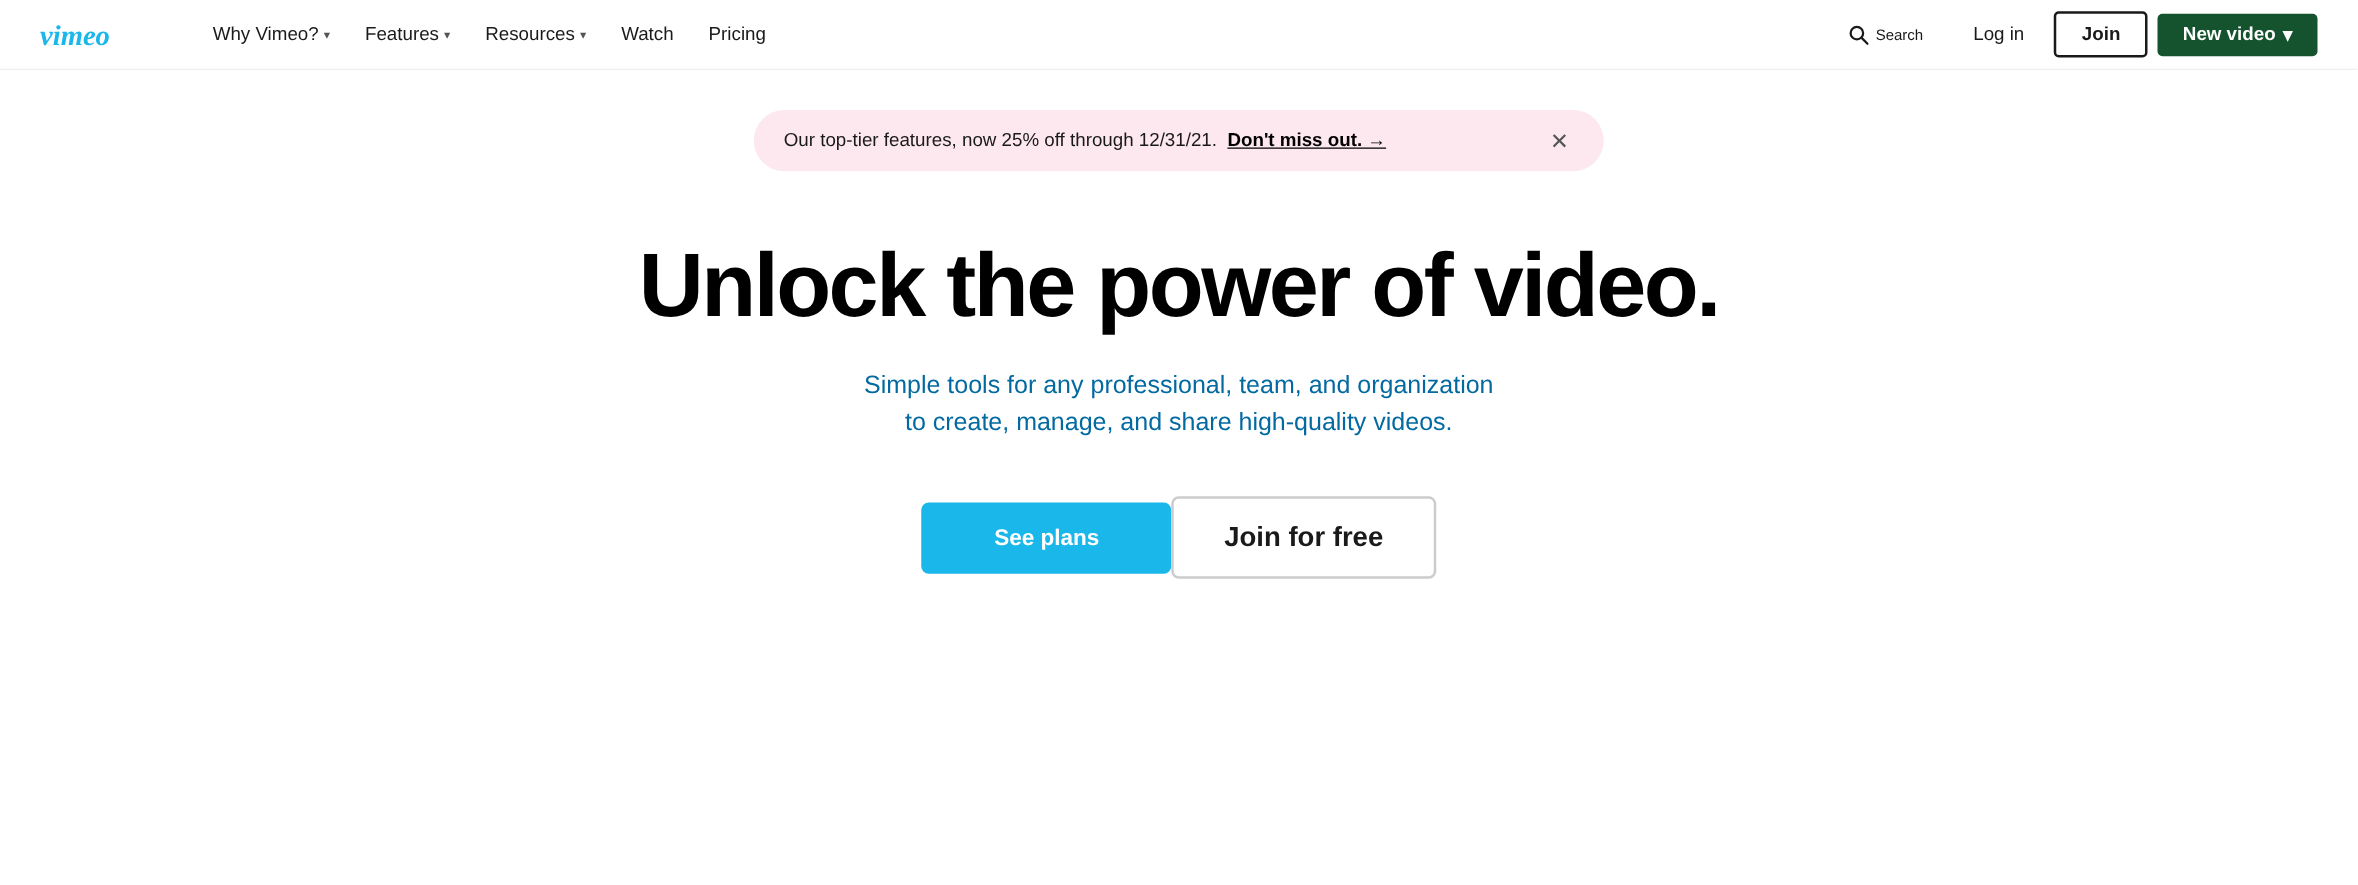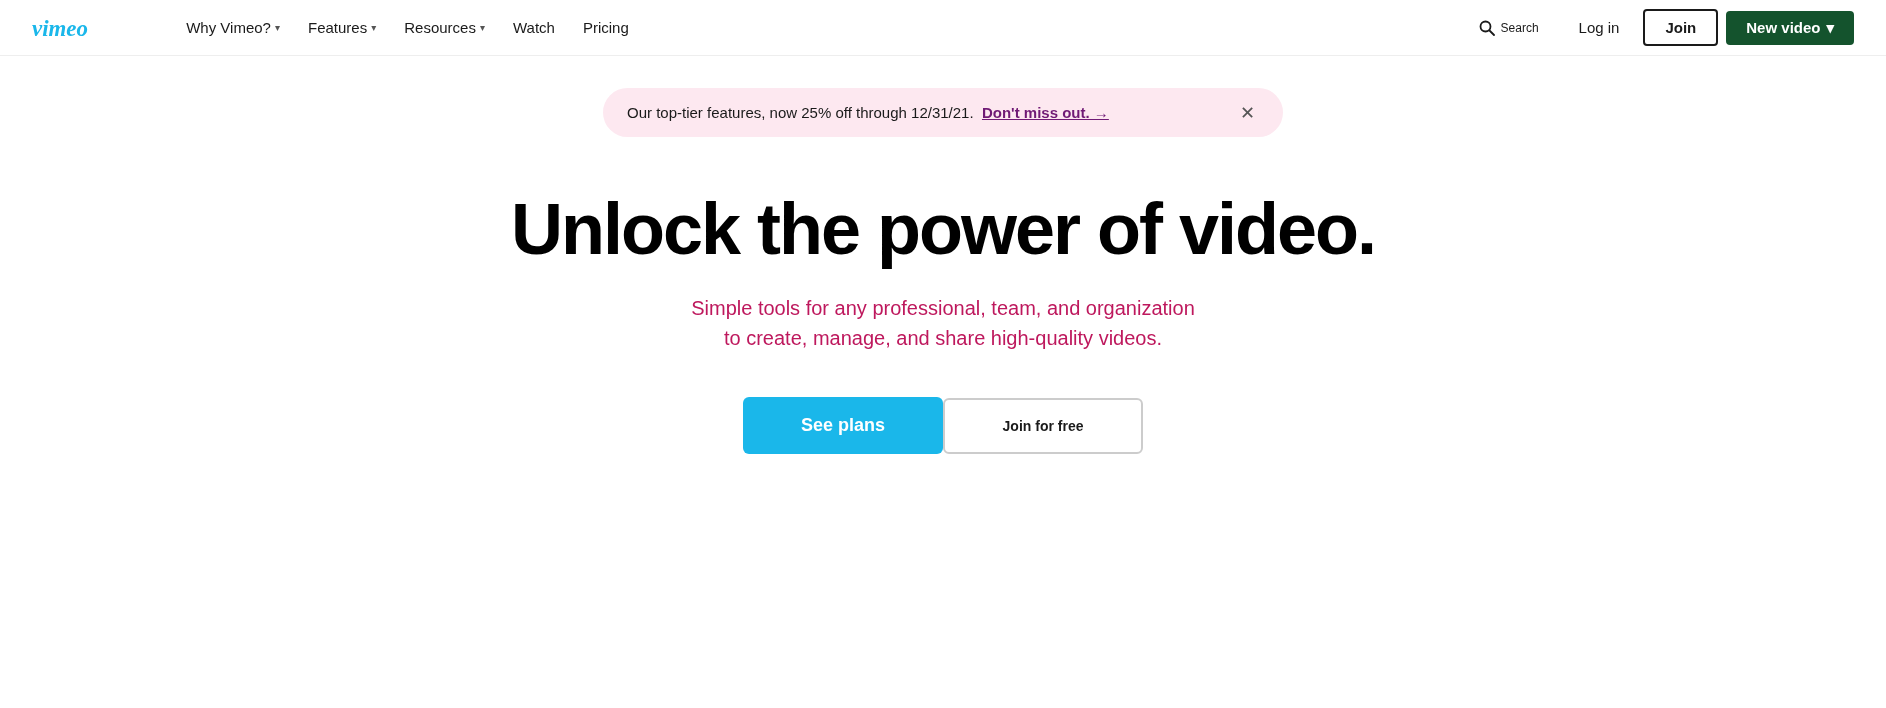--- a/index.html
+++ b/index.html
@@ -7,21 +7,20 @@
 
     
     .navbar {
       display: flex;
       align-items: center;
       padding: 0 32px;
       height: 56px;
       border-bottom: 1px solid #eee;
       position: relative;
       background: #fff;
-      gap: 16px;
     }
     .navbar-logo {
       display: flex;
       align-items: center;
       margin-right: 32px;
       text-decoration: none;
     }
     .navbar-logo svg {
       height: 28px;
       width: auto;
@@ -116,21 +115,21 @@
       max-width: 680px;
       width: 100%;
       gap: 16px;
     }
     .banner-text {
       font-size: 15px;
       color: #1a1a1a;
       line-height: 1.4;
     }
     .banner-link {
-      color: #701a75;
+      color: #000000;
       font-weight: 600;
       text-decoration: underline;
       cursor: pointer;
       white-space: nowrap;
     }
     .banner-close {
       background: none;
       border: none;
       font-size: 18px;
       cursor: pointer;
@@ -151,21 +150,21 @@
       font-size: 72px;
       font-weight: 900;
       line-height: 1.0;
       letter-spacing: -2px;
       color: #000000;
       max-width: 900px;
       margin-bottom: 28px;
     }
     .hero-subtitle {
       font-size: 20px;
-      color: #be185d;
+      color: #0369a1;
       max-width: 520px;
       line-height: 1.5;
       margin-bottom: 44px;
     }
     .hero-buttons {
       display: flex;
       align-items: center;
     }
     .btn-see-plans {
       padding: 18px 40px;
@@ -173,21 +172,21 @@
       font-weight: 700;
       color: #fff;
       background: #1ab7ea;
       border: none;
       border-radius: 6px;
       cursor: pointer;
       min-width: 200px;
     }
     .btn-join-free {
       padding: 18px 40px;
-      font-size: 14px;
+      font-size: 22px;
       font-weight: 600;
       color: #1a1a1a;
       background: #fff;
       border: 2px solid #ccc;
       border-radius: 6px;
       cursor: pointer;
       min-width: 200px;
     }
 
     

